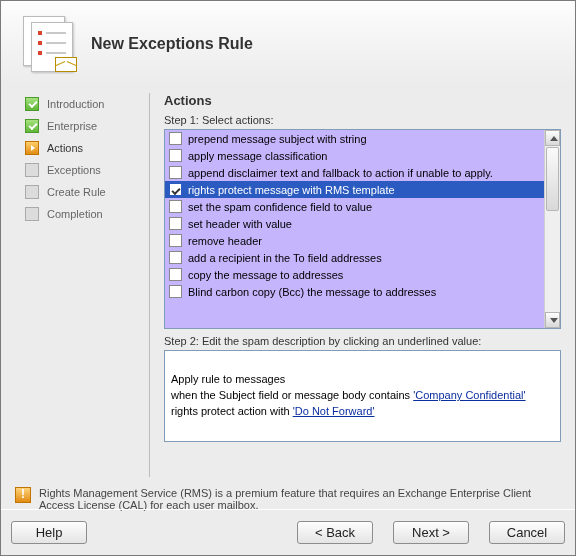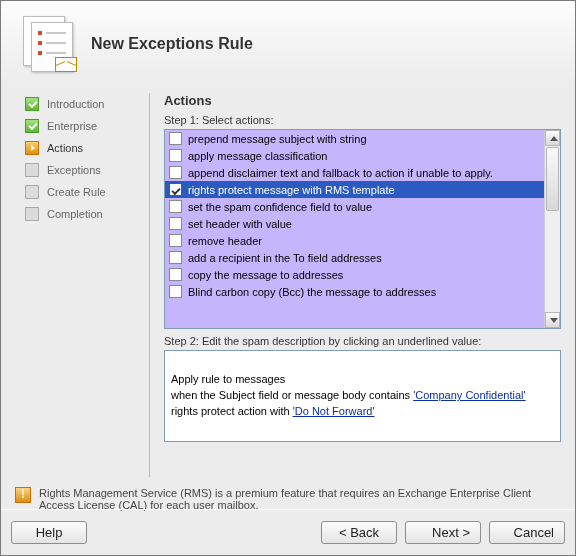--- a/index.html
+++ b/index.html
@@ -163,21 +163,21 @@
     min-width: 76px;
     padding: 0 10px;
     background: linear-gradient(#fdfdfd,#e4e4e4);
     border: 1px solid #8d8d8d;
     border-radius: 3px;
     font-family: inherit;
     font-size: 13px;
     color:#222;
     cursor:pointer;
   }
-  .btn + .btn { margin-left: 8px; text-align: right; }
+  .btn + .btn { margin-left: 20px; }
   .spacer { flex:1; }
 </style>
 </head>
 <body>
 
 <div class="wizard">
   <div class="header">
     <div class="header-icon">
       <div class="sheet back"></div>
       <div class="sheet front">

